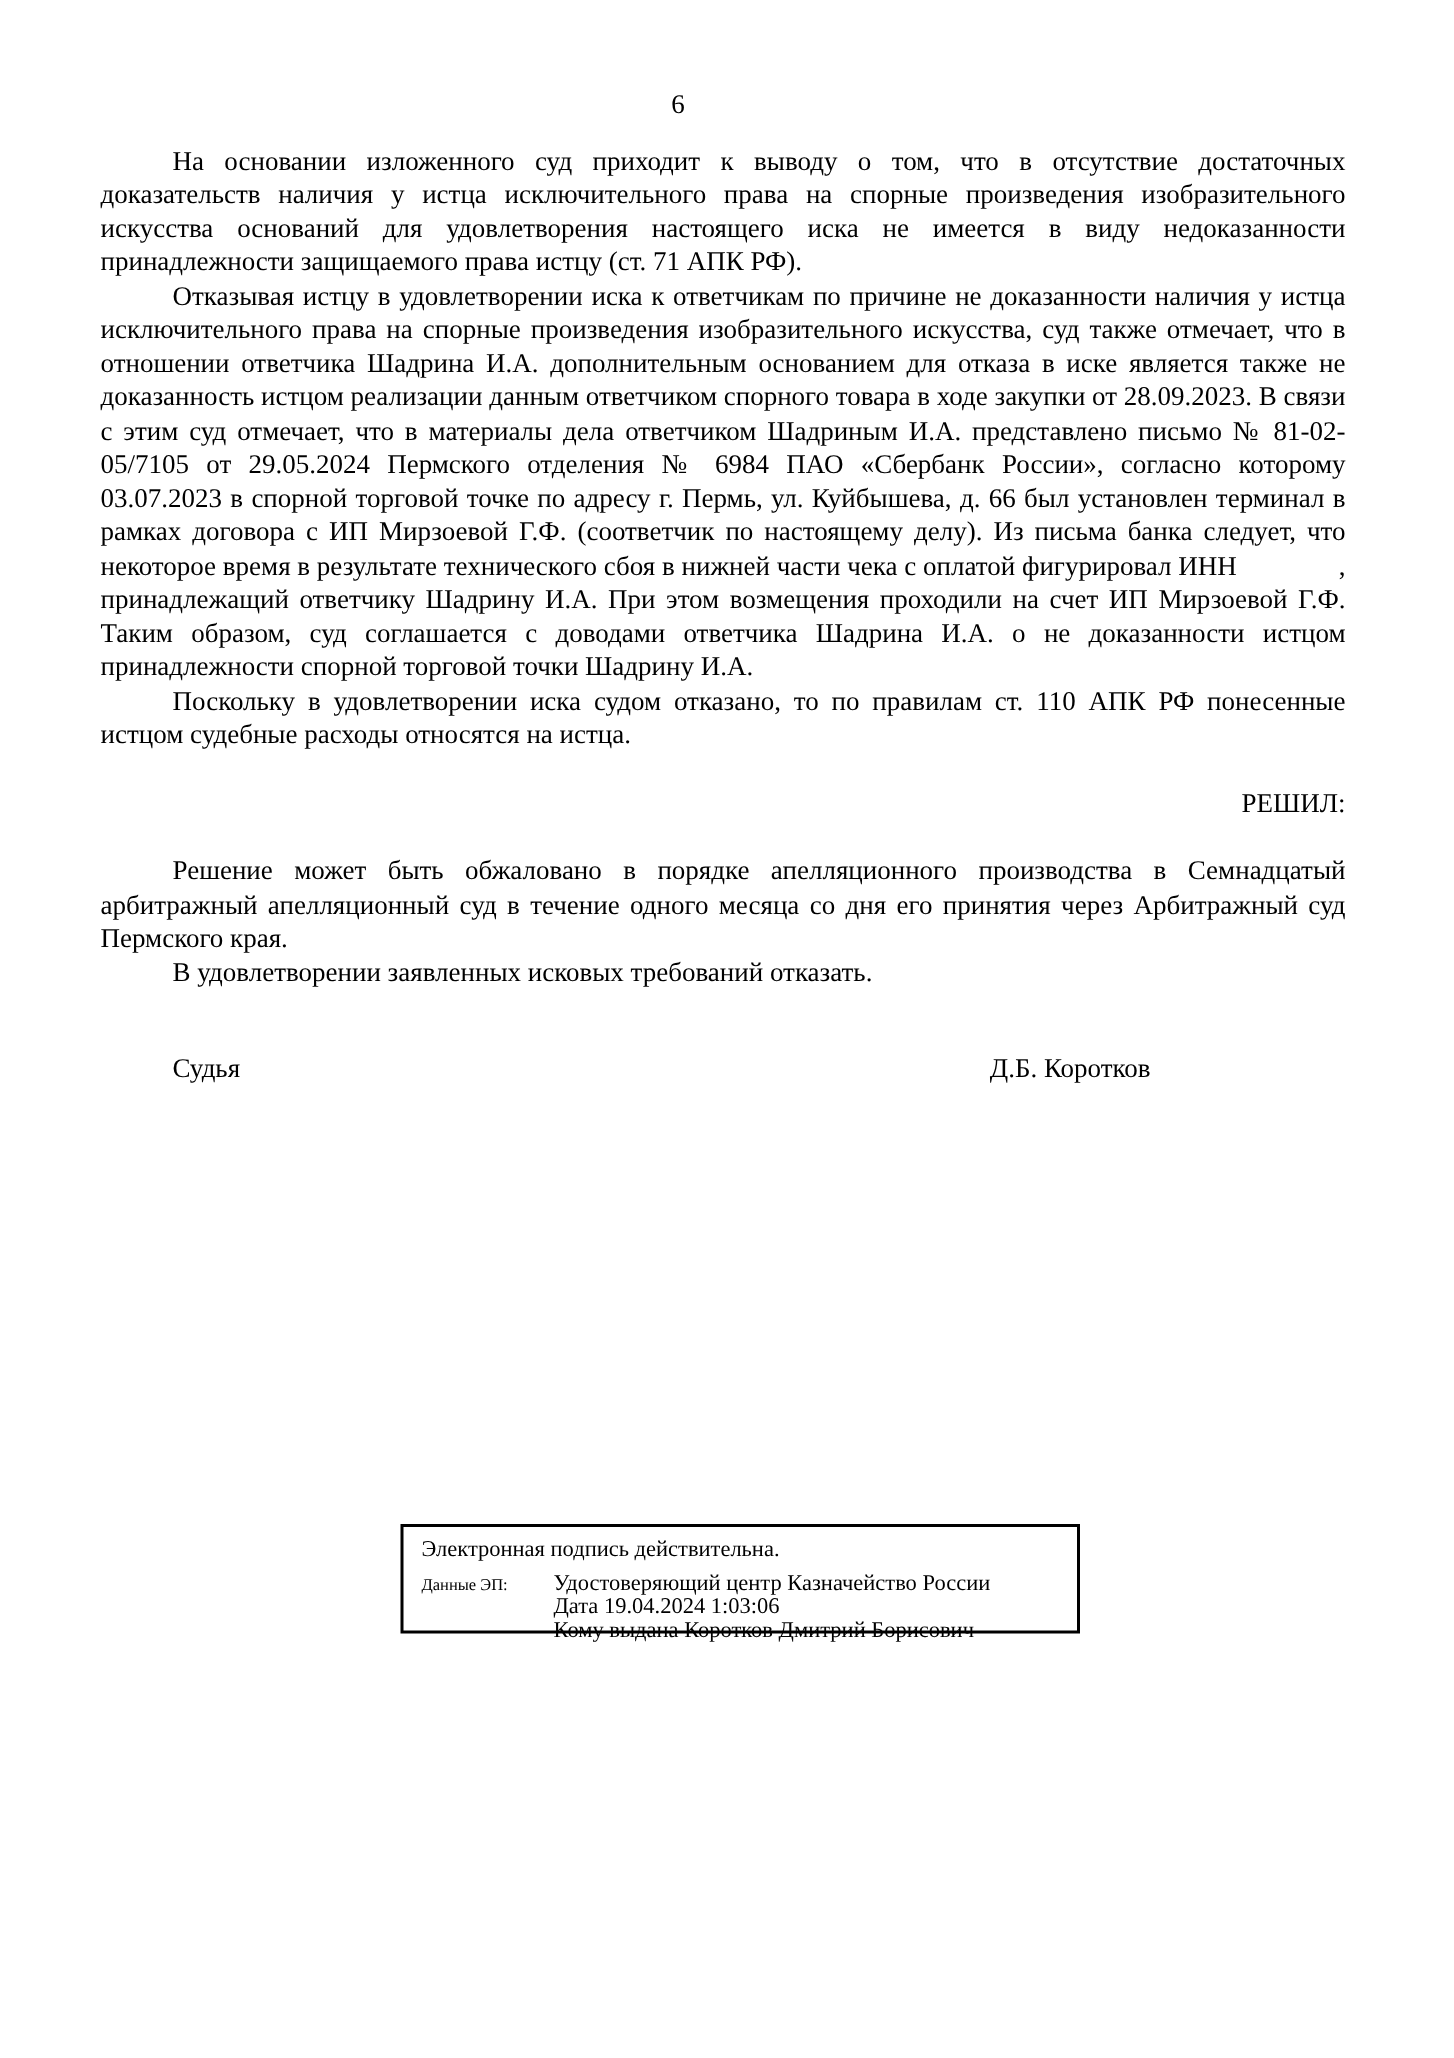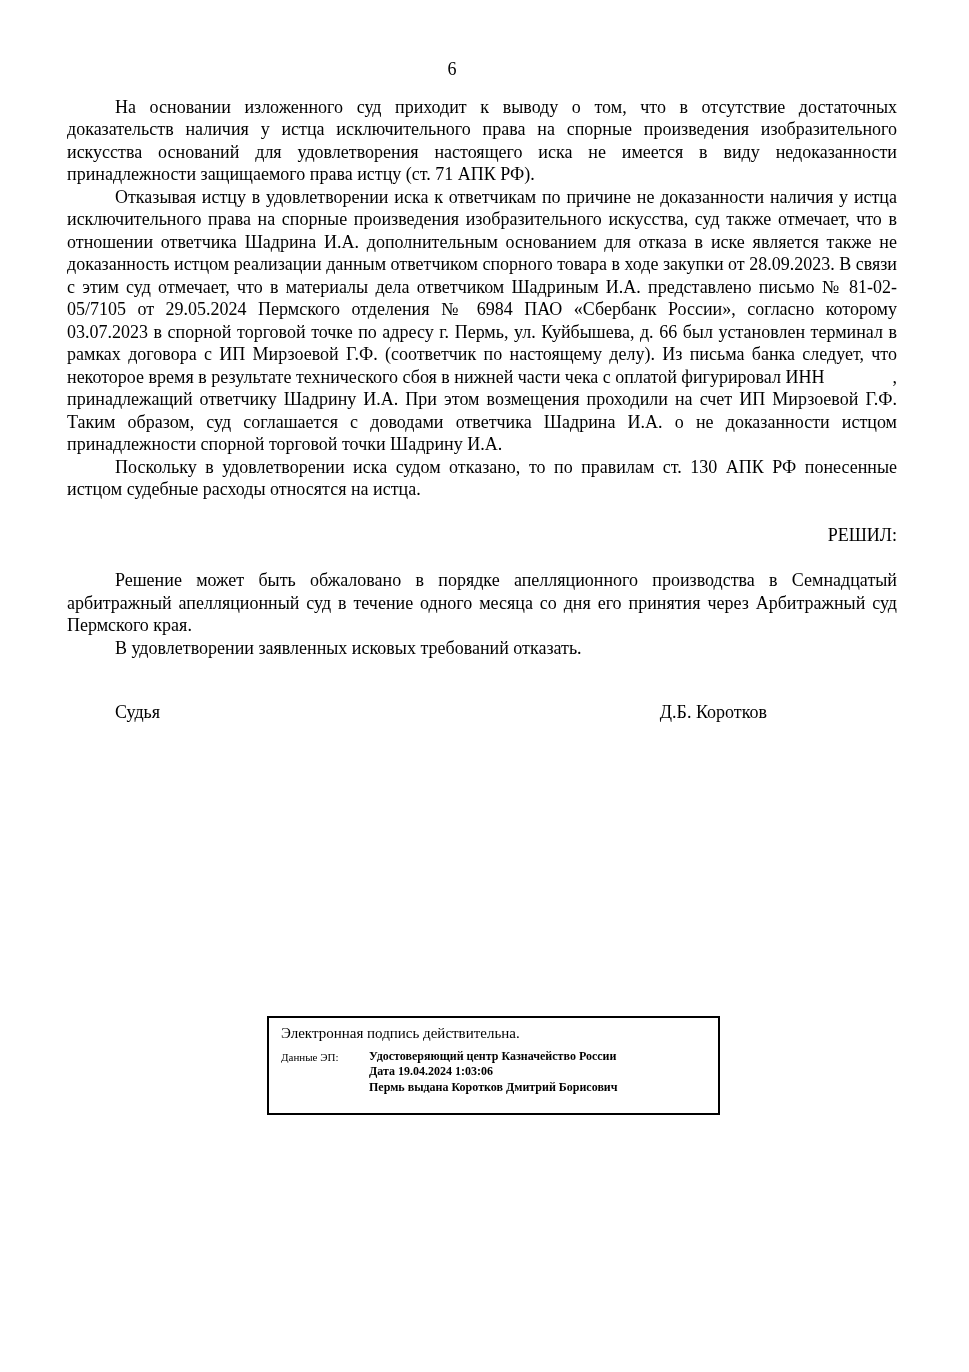--- a/index.html
+++ b/index.html
@@ -55,79 +55,79 @@
   }
   .sig-name {
     margin-right: 130px;
     text-align: center;
   }
   .esig-box {
     box-sizing: border-box;
     margin-top: 292px;
     margin-left: 200px;
     width: 453px;
-    height: 99px;
+    height: 73px;
     border: 2px solid #000000;
     padding: 4px 12px;
   }
   .esig-valid {
     font-size: 15px;
     line-height: 19px;
     margin: 2px 0 6px 0;
   }
   .esig-row {
     display: flex;
     align-items: flex-start;
   }
   .esig-label {
     font-size: 11px;
     line-height: 16px;
     width: 88px;
     flex: 0 0 88px;
   }
   .esig-values {
-    font-size: 12px;
-    font-weight: bold;
+    font-size: 15px;
+    font-weight: normal;
     line-height: 15.5px;
   }
 </style>
 </head>
 <body>
 
 <div class="page">
 
   <div class="page-number">6</div>
 
   <div class="content">
 
     <p class="para">На основании изложенного суд приходит к выводу о том, что в отсутствие достаточных доказательств наличия у истца исключительного права на спорные произведения изобразительного искусства оснований для удовлетворения настоящего иска не имеется в виду недоказанности принадлежности защищаемого права истцу (ст. 71 АПК РФ).</p>
 
 
     <p class="para"><span>Отказывая истцу в удовлетворении иска к ответчикам по причине не доказанности наличия у истца исключительного права на спорные произведения изобразительного искусства, суд также отмечает, что в отношении ответчика Шадрина И.А. дополнительным основанием для отказа в иске является также не доказанность истцом реализации данным ответчиком спорного товара в ходе закупки от 28.09.2023. В связи с этим суд отмечает, что в материалы дела ответчиком Шадриным И.А. представлено письмо № 81-02-05/7105 от 29.05.2024 Пермского отделения № 6984 ПАО «Сбербанк России», согласно которому 03.07.2023 в спорной торговой точке по адресу г. Пермь, ул. Куйбышева, д. 66 был установлен терминал в рамках договора с ИП Мирзоевой Г.Ф. (соответчик по настоящему делу). Из письма банка следует, что некоторое время в результате технического сбоя в нижней части чека с оплатой фигурировал ИНН</span><span class="redacted-gap"></span><span>, принадлежащий ответчику Шадрину И.А. При этом возмещения проходили на счет ИП Мирзоевой Г.Ф. Таким образом, суд соглашается с доводами ответчика Шадрина И.А. о не доказанности истцом принадлежности спорной торговой точки Шадрину И.А.</span></p>
 
-    <p class="para">Поскольку в удовлетворении иска судом отказано, то по правилам ст. 130 АПК РФ понесенные истцом судебные расходы относятся на истца.</p>
+    <p class="para">Поскольку в удовлетворении иска судом отказано, то по правилам ст. 110 АПК РФ понесенные истцом судебные расходы относятся на истца.</p>
 
 
     <div class="resolution">РЕШИЛ:</div>
 
     <p class="para appeal">Решение может быть обжаловано в порядке апелляционного производства в Семнадцатый арбитражный апелляционный суд в течение одного месяца со дня его принятия через Арбитражный суд Пермского края.</p>
 
     <p class="para">В удовлетворении заявленных исковых требований отказать.</p>
 
     <div class="sig-row">
       <span class="sig-label">Судья</span>
       <span class="sig-name">Д.Б. Коротков</span>
     </div>
 
     <div class="esig-box">
       <div class="esig-valid">Электронная подпись действительна.</div>
       <div class="esig-row">
         <div class="esig-label">Данные ЭП:</div>
         <div class="esig-values">
           <div>Удостоверяющий центр Казначейство России</div>
           <div>Дата 19.04.2024 1:03:06</div>
-          <div>Пермь выдана Коротков Дмитрий Борисович</div>
+          <div>Кому выдана Коротков Дмитрий Борисович</div>
         </div>
       </div>
     </div>
 
   </div>
 </div>
 
 </body></html>

